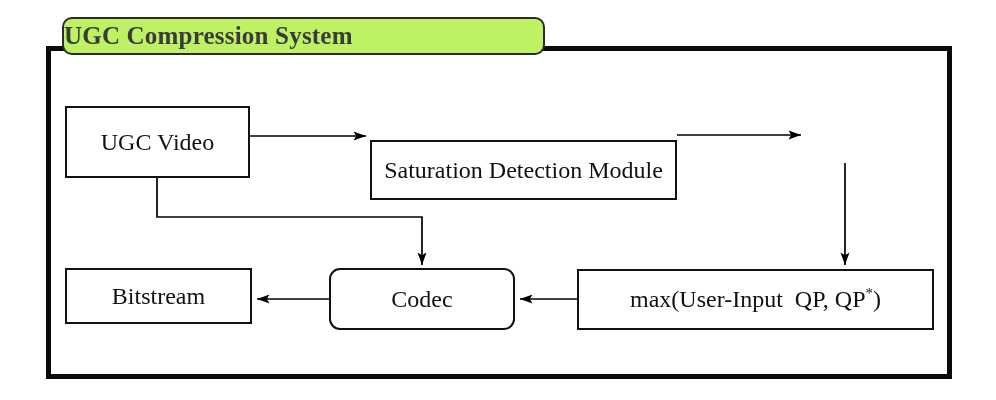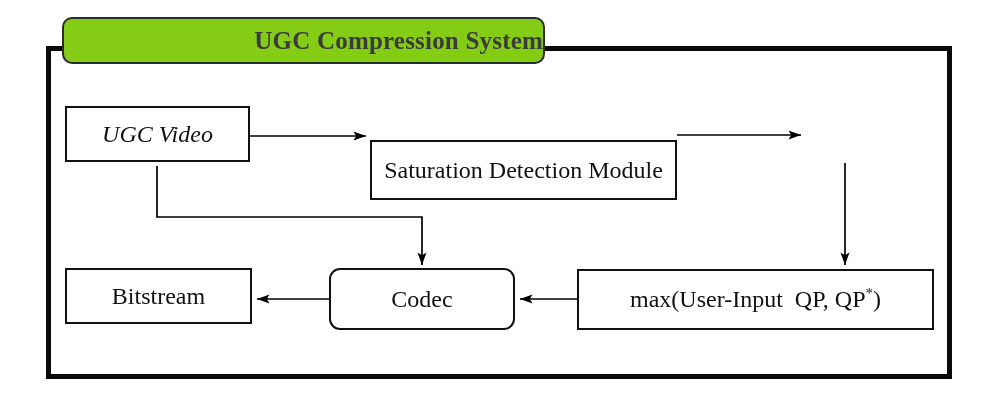--- a/index.html
+++ b/index.html
@@ -23,49 +23,49 @@
     height: 333px;
     border: 5px solid #0a0a0a;
     box-sizing: border-box;
     background: transparent;
   }
   .title-box {
     position: absolute;
     left: 62px;
     top: 17px;
     width: 483px;
-    height: 47px;
+    height: 38px;
     box-sizing: border-box;
     border: 2.5px solid #2b2b2b;
     border-radius: 10px;
-    background: #84cc16;
+    background: #bef264;
     display: flex;
     align-items: center;
-    justify-content: flex-end;
+    justify-content: flex-start;
     z-index: 3;
   }
   .title-box .title-text {
     font-weight: bold;
     font-size: 25px;
     color: #3b3b3b;
     letter-spacing: 0.2px;
   }
   .node {
     position: absolute;
     box-sizing: border-box;
     border: 2px solid #111111;
     background: #ffffff;
     display: flex;
     align-items: center;
     justify-content: center;
     font-size: 24px;
     color: #111111;
     z-index: 2;
   }
-  .node-ugc-video    { left: 65px;  top: 106px; width: 185px; height: 56px; font-style: italic; }
+  .node-ugc-video    { left: 65px;  top: 106px; width: 185px; height: 72px; }
   .node-sdm          { left: 370px; top: 105px; width: 307px; height: 60px; margin-top: 35px; }
   .node-bitstream    { left: 65px;  top: 268px; width: 187px; height: 56px; }
   .node-codec        { left: 329px; top: 268px; width: 186px; height: 62px; border-radius: 11px; }
   .node-max          { left: 577px; top: 269px; width: 357px; height: 61px; }
   .label-qp-star {
     position: absolute;
     left: 800px;
     top: 114px;
     width: 90px;
     height: 44px;

